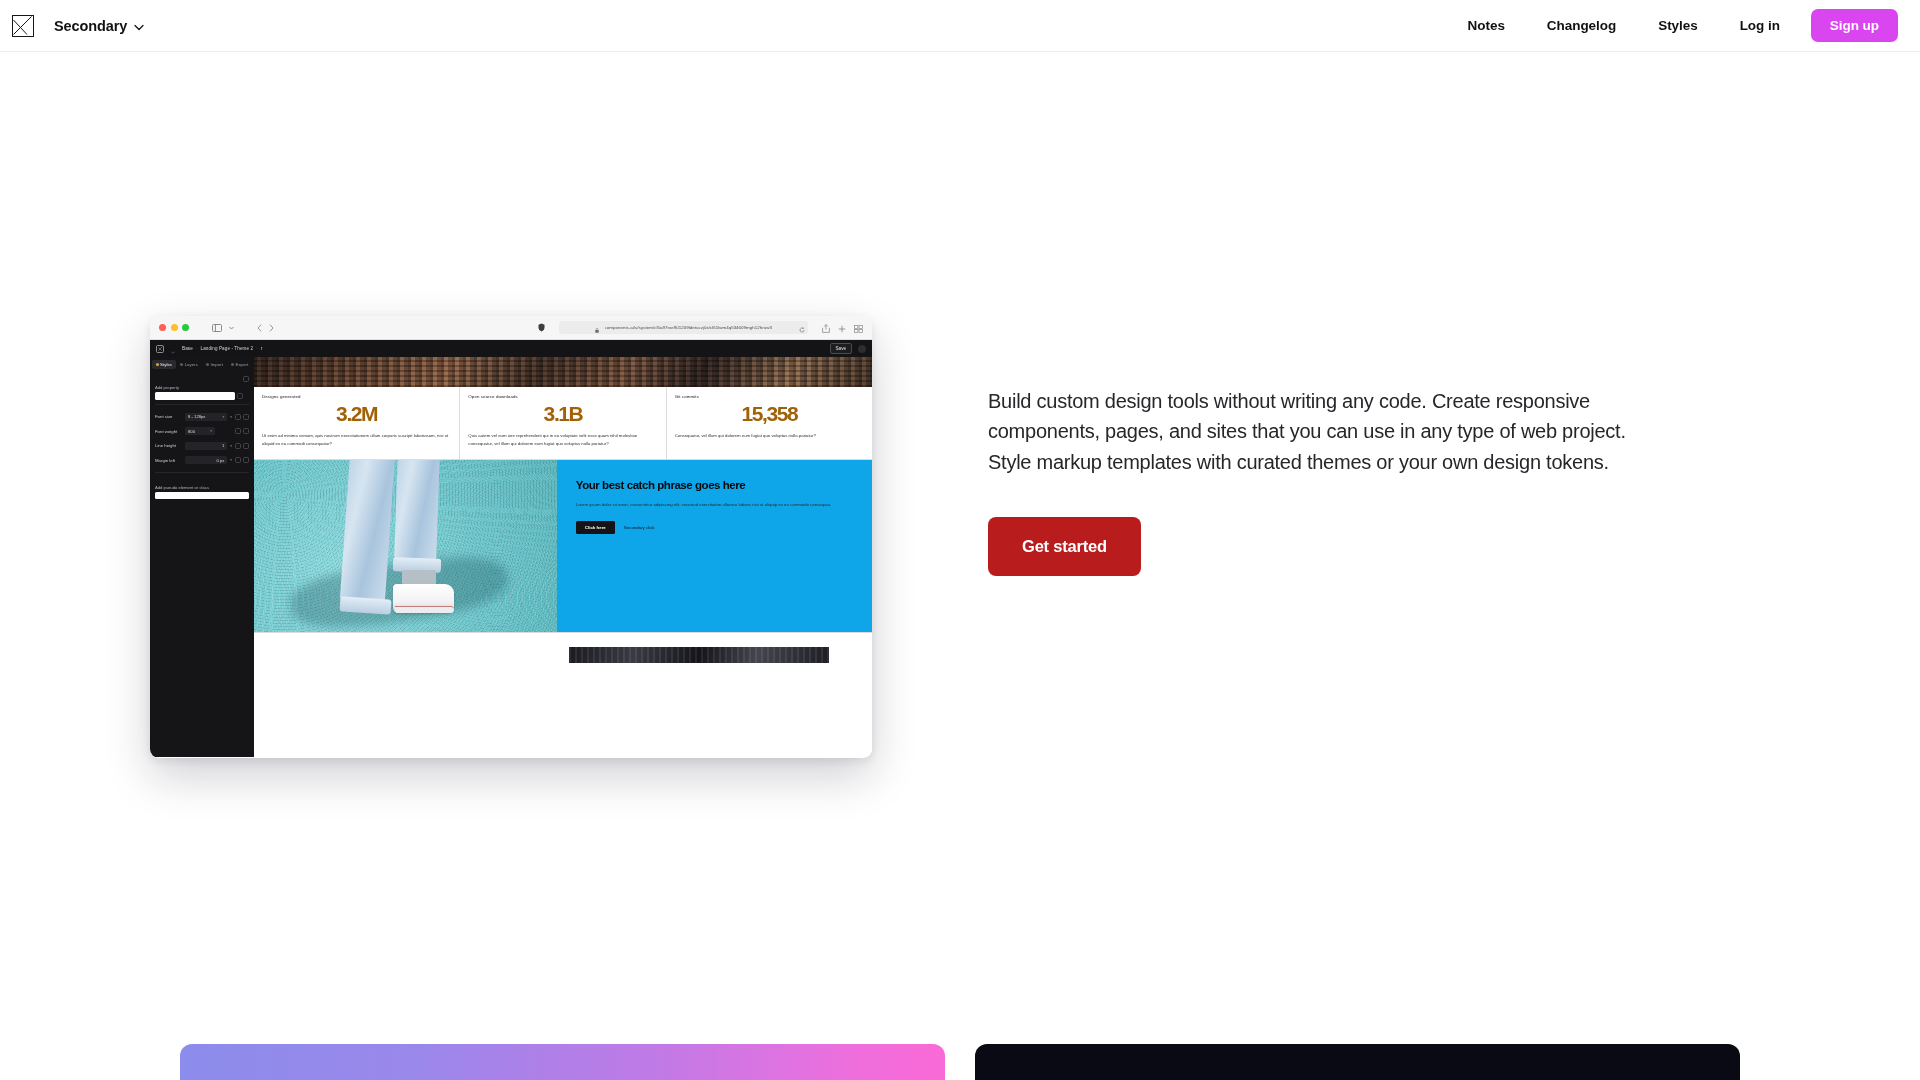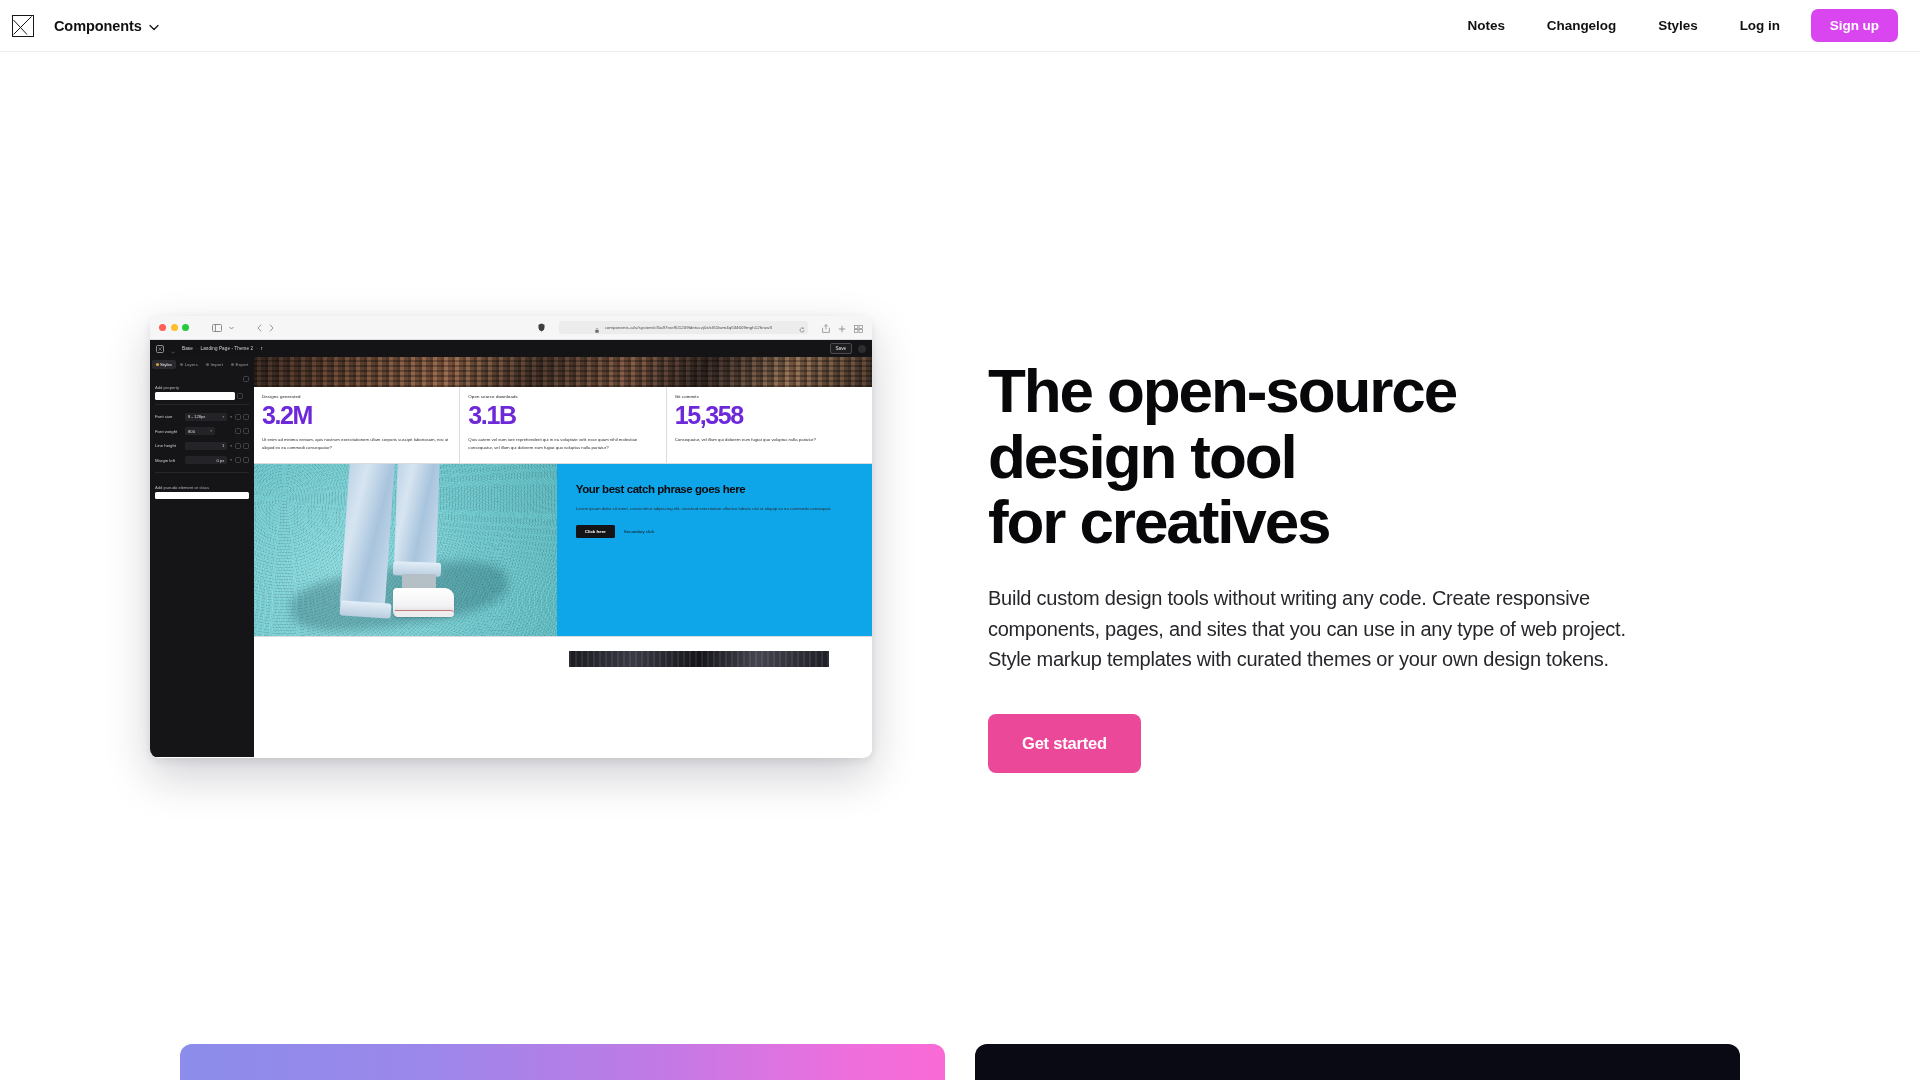--- a/index.html
+++ b/index.html
@@ -87,21 +87,21 @@
     margin-top:28px;
     font-size:20px;
     line-height:1.52;
     color:#26262b;
     max-width:655px;
     letter-spacing:-0.25px;
   }
   .cta-btn {
     margin-top:40px;
     display:inline-block;
-    background:#ec4899;
+    background:#b91c1c;
     color:#fff;
     font-size:16.5px;
     font-weight:bold;
     padding:20px 34px;
     border-radius:8px;
     cursor:pointer;
     letter-spacing:-0.2px;
   }
 
   
@@ -259,26 +259,27 @@
     border-bottom:0.8px solid #dcdce0;
   }
   .stat {
     flex:1;
     padding:7px 8px 12px 8px;
     border-right:0.8px solid #dcdce0;
   }
   .stat:last-child { border-right:none; }
   .stat-label { font-size:4.4px; color:#18181b; margin-bottom:4px; letter-spacing:0.1px; }
   .stat-num {
-    font-size:25px;
+    font-size:21px;
     font-weight:bold;
     letter-spacing:-1.4px;
-    color:#6d28d9;
+    color:#a16207;
     line-height:1;
     margin-bottom:8px;
+    text-align:center;
   }
   .stat-body { font-size:4.3px; line-height:1.75; color:#2c2c30; }
 
   .hero-block { display:flex; border-bottom:0.8px solid #dcdce0; }
   .hero-photo {
     width:49%;
     height:172px;
     position:relative;
     overflow:hidden;
     background:#7fd4d8;
@@ -383,21 +384,21 @@
 <body>
 
 <div class="navbar">
   <div class="nav-left">
     <span class="logo-mark">
       <svg width="19" height="19" viewBox="0 0 19 19">
         <path d="M0.5 18.5 L18.5 0.5 M0.5 4 L14 18.5" stroke="#17171a" stroke-width="1" fill="none"></path>
       </svg>
     </span>
     <div class="brand-btn">
-      <span>Components</span>
+      <span>Secondary</span>
       <span class="chev">
         <svg width="10" height="7" viewBox="0 0 10 7">
             <path d="M1 1.5 L5 5.5 L9 1.5" stroke="#17171a" stroke-width="1.3" fill="none" stroke-linecap="round"></path>
           </svg>
       </span>
     </div>
   </div>
   <div class="nav-right">
     <div class="nav-link">Notes</div>
     <div class="nav-link">Changelog</div>
@@ -652,25 +653,20 @@
 
           <div class="bottom-strip">
             <div class="bottom-img"></div>
           </div>
         </div>
       </div>
     </div>
   </div>
 
   <div class="hero-right">
-    <h1 class="hero-title">
-      <span>The open-source</span>
-      <span>design tool</span>
-      <span>for creatives</span>
-    </h1>
     <p class="hero-sub">Build custom design tools without writing any code. Create responsive components, pages, and sites that you can use in any type of web project. Style markup templates with curated themes or your own design tokens.</p>
     <div class="cta-btn">Get started</div>
   </div>
 </div>
 
 <div class="cards">
   <div class="card card-gradient"></div>
   <div class="card card-dark"></div>
 </div>
 

